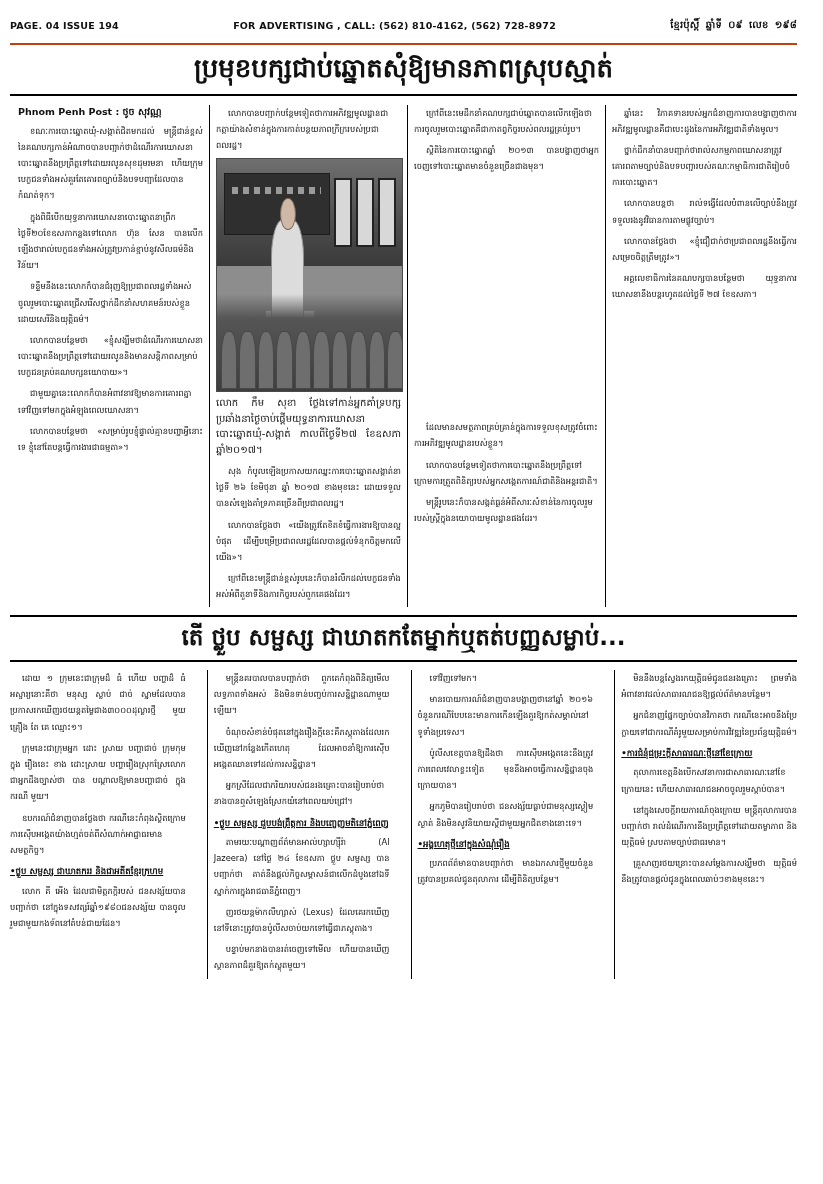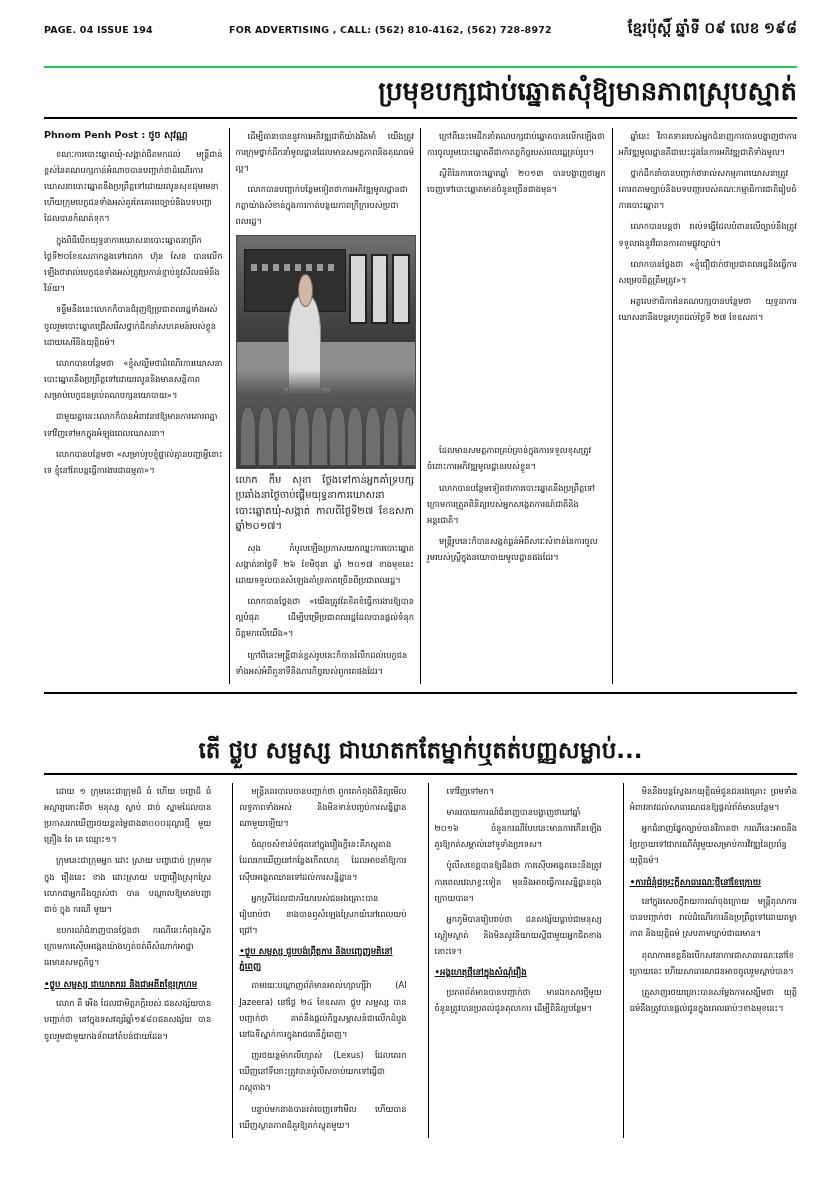--- a/index.html
+++ b/index.html
@@ -12,64 +12,65 @@
     height: 1184px;
     font-family: "DejaVu Sans", "Liberation Sans", sans-serif;
     color: #111;
     position: relative;
     overflow: hidden;
   }
   .page {
     width: 823px;
     height: 1184px;
     box-sizing: border-box;
-    padding: 18px 26px 14px 44px;
+    padding: 18px 26px 14px 10px;
     position: relative;
   }
 
   
   .masthead {
     display: flex;
     align-items: center;
     justify-content: space-between;
     font-size: 9.5px;
     font-weight: bold;
     letter-spacing: 0.2px;
     padding-bottom: 6px;
   }
   .masthead .left { white-space: nowrap; }
   .masthead .center { white-space: nowrap; }
   .masthead .right {
     white-space: nowrap;
-    font-family: Liberation Sans, sans-serif;
-    font-size: 15px;
+    font-family: Liberation Mono, monospace;
+    font-size: 10px;
   }
 
   
   .headline-band {
-    border-top: 2px solid #22c55e;
+    border-top: 2px solid #c2410c;
     border-bottom: 2px solid #000;
     padding: 7px 0 9px 0;
-    margin-top: 20px;
-    text-align: right;
+    margin-top: 4px;
+    text-align: center;
   }
   .headline {
     font-family: "DejaVu Sans", sans-serif;
     font-size: 26px;
     font-weight: bold;
     line-height: 1.25;
     letter-spacing: 0px;
   }
 
   
   .article {
     display: grid;
     grid-template-columns: 1fr 1fr 1fr 1fr;
     column-gap: 13px;
     margin-top: 9px;
+    margin-left: 8px;
   }
   .col {
     position: relative;
   }
   .col + .col::before {
     content: "";
     position: absolute;
     left: -7px;
     top: 0;
     bottom: 0;
@@ -160,21 +161,20 @@
   }
   .headline2-band {
     border-bottom: 2px solid #000;
     padding: 6px 0 8px 0;
     text-align: center;
   }
   .headline2 {
     font-size: 23px;
     font-weight: bold;
     line-height: 1.25;
-    margin-top: 36px;
   }
   .article2 {
     display: grid;
     grid-template-columns: 1fr 1fr 1fr 1fr;
     column-gap: 28px;
     margin-top: 8px;
   }
   .subhead {
     font-size: 8.6px;
     font-weight: bold;
@@ -204,21 +204,20 @@
       <div class="byline">Phnom Penh Post : ថូច សុវណ្ណ</div>
       <p class="kh indent">ខណៈការបោះឆ្នោតឃុំ-សង្កាត់ជិតមកដល់ មន្ត្រីជាន់ខ្ពស់នៃគណបក្សកាន់អំណាចបានបញ្ជាក់ថាដំណើរការឃោសនាបោះឆ្នោតនឹងប្រព្រឹត្តទៅដោយរលូនសុខដុមរមនា ហើយក្រុមបេក្ខជនទាំងអស់គួរតែគោរពច្បាប់និងបទបញ្ជាដែលបានកំណត់ទុក។</p>
       <p class="kh indent">ក្នុងពិធីបើកយុទ្ធនាការឃោសនាបោះឆ្នោតនាព្រឹកថ្ងៃទី២០ខែឧសភាកន្លងទៅលោក ហ៊ុន សែន បានលើកឡើងថារាល់បេក្ខជនទាំងអស់ត្រូវប្រកាន់ខ្ជាប់នូវសីលធម៌និងវិន័យ។</p>
       <p class="kh indent">ទន្ទឹមនឹងនេះលោកក៏បានជំរុញឱ្យប្រជាពលរដ្ឋទាំងអស់ចូលរួមបោះឆ្នោតជ្រើសរើសថ្នាក់ដឹកនាំសហគមន៍របស់ខ្លួនដោយសេរីនិងយុត្តិធម៌។</p>
       <p class="kh indent">លោកបានបន្ថែមថា «ខ្ញុំសង្ឃឹមថាដំណើរការឃោសនាបោះឆ្នោតនឹងប្រព្រឹត្តទៅដោយរលូននិងមានសន្តិភាពសម្រាប់បេក្ខជនគ្រប់គណបក្សនយោបាយ»។</p>
       <p class="kh indent">ជាមួយគ្នានេះលោកក៏បានអំពាវនាវឱ្យមានការគោរពគ្នាទៅវិញទៅមកក្នុងអំឡុងពេលឃោសនា។</p>
       <p class="kh indent">លោកបានបន្ថែមថា «សម្រាប់រូបខ្ញុំផ្ទាល់គ្មានបញ្ហាអ្វីនោះទេ ខ្ញុំនៅតែបន្តធ្វើការងារជាធម្មតា»។</p>
     </div>
 
     <div class="col">
-      <p class="kh indent">ដើម្បីធានាបាននូវការអភិវឌ្ឍជាតិយ៉ាងរឹងមាំ យើងត្រូវការក្រុមថ្នាក់ដឹកនាំមូលដ្ឋានដែលមានសមត្ថភាពនិងគុណធម៌ល្អ។</p>
       <p class="kh indent">លោកបានបញ្ជាក់បន្ថែមទៀតថាការអភិវឌ្ឍមូលដ្ឋានជាកត្តាយ៉ាងសំខាន់ក្នុងការកាត់បន្ថយភាពក្រីក្ររបស់ប្រជាពលរដ្ឋ។</p>
 
       <div class="photo">
         <div class="sky"></div>
         <div class="banner"></div>
         <div class="frames">
             <i></i>
             <i></i>
             <i></i>
           </div>
@@ -293,19 +292,19 @@
       <p class="kh indent">ប៉ូលីសខេត្តបានឱ្យដឹងថា ការស៊ើបអង្កេតនេះនឹងត្រូវការពេលវេលាខ្លះទៀត មុននឹងអាចធ្វើការសន្និដ្ឋានចុងក្រោយបាន។</p>
       <p class="kh indent">អ្នកភូមិបានរៀបរាប់ថា ជនសង្ស័យធ្លាប់ជាមនុស្សស្ងៀមស្ងាត់ និងមិនសូវនិយាយស្តីជាមួយអ្នកជិតខាងនោះទេ។</p>
       <div class="subhead">•អង្គហេតុថ្មីនៅក្នុងសំណុំរឿង</div>
       <p class="kh indent">ប្រភពព័ត៌មានបានបញ្ជាក់ថា មានឯកសារថ្មីមួយចំនួនត្រូវបានប្រគល់ជូនតុលាការ ដើម្បីពិនិត្យបន្ថែម។</p>
     </div>
 
     <div class="col">
       <p class="kh indent">មិននឹងបន្តស្វែងរកយុត្តិធម៌ជូនជនរងគ្រោះ ព្រមទាំងអំពាវនាវដល់សាធារណជនឱ្យផ្តល់ព័ត៌មានបន្ថែម។</p>
       <p class="kh indent">អ្នកជំនាញផ្នែកច្បាប់បានវិភាគថា ករណីនេះអាចនឹងប្រែក្លាយទៅជាករណីគំរូមួយសម្រាប់ការវិវឌ្ឍនៃប្រព័ន្ធយុត្តិធម៌។</p>
       <div class="subhead">•ការជំនុំជម្រះក្តីសាធារណៈថ្មីនៅខែក្រោយ</div>
+      <p class="kh indent">តុលាការខេត្តនឹងបើកសវនាការជាសាធារណៈនៅខែក្រោយនេះ ហើយសាធារណជនអាចចូលរួមស្តាប់បាន។</p>
       <p class="kh indent">នៅក្នុងសេចក្តីរាយការណ៍ចុងក្រោយ មន្ត្រីតុលាការបានបញ្ជាក់ថា រាល់ដំណើរការនឹងប្រព្រឹត្តទៅដោយតម្លាភាព និងយុត្តិធម៌ ស្របតាមច្បាប់ជាធរមាន។</p>
-      <p class="kh indent">តុលាការខេត្តនឹងបើកសវនាការជាសាធារណៈនៅខែក្រោយនេះ ហើយសាធារណជនអាចចូលរួមស្តាប់បាន។</p>
       <p class="kh indent">គ្រួសាញរថយន្រោះបានសម្តែងការសង្ឃឹមថា យុត្តិធម៌នឹងត្រូវបានផ្តល់ជូនក្នុងពេលឆាប់ៗខាងមុខនេះ។</p>
     </div>
   </div>
 
 </div>
 
 </body></html>

